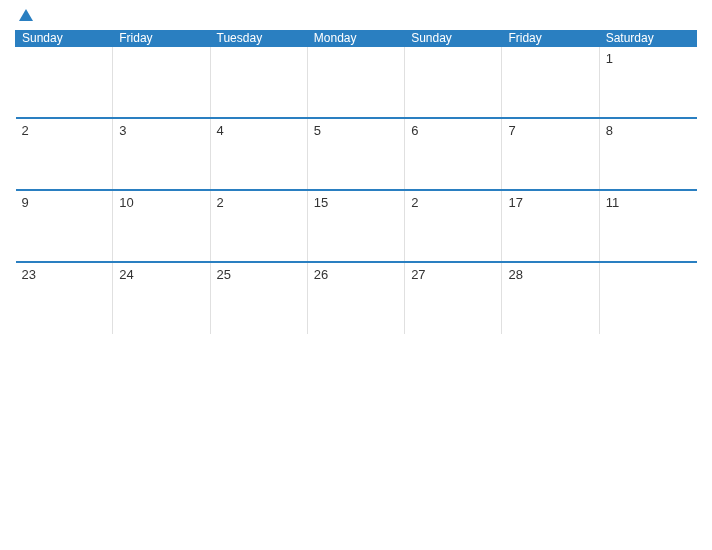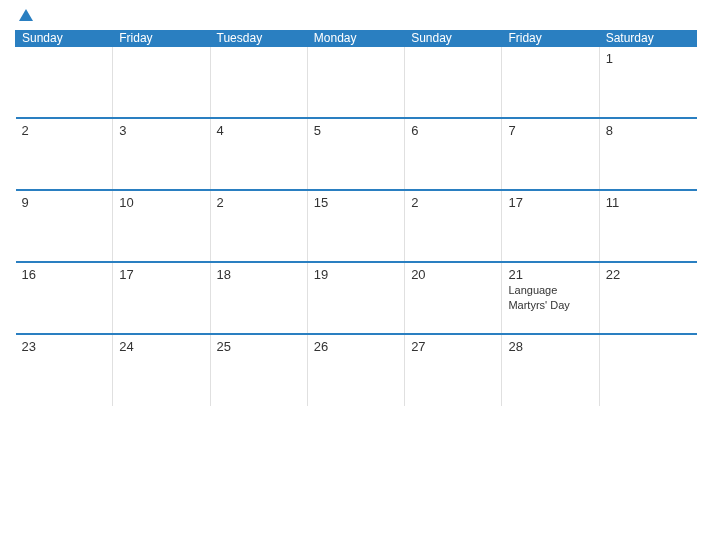--- a/index.html
+++ b/index.html
@@ -193,41 +193,20 @@
           </td>
           <td>
             <span class="day-number">17</span>
           </td>
           <td>
             <span class="day-number">11</span>
           </td>
         </tr>
         <tr>
           <td>
-            <span class="day-number">16</span>
-          </td>
-          <td>
-            <span class="day-number">17</span>
-          </td>
-          <td>
-            <span class="day-number">18</span>
-          </td>
-          <td>
-            <span class="day-number">19</span>
-          </td>
-          <td>
-            <span class="day-number">20</span>
-          </td>
-          <td><span class="day-number">21</span><span class="holiday-text">Language Martyrs' Day</span></td>
-          <td>
-            <span class="day-number">22</span>
-          </td>
-        </tr>
-        <tr>
-          <td>
             <span class="day-number">23</span>
           </td>
           <td>
             <span class="day-number">24</span>
           </td>
           <td>
             <span class="day-number">25</span>
           </td>
           <td>
             <span class="day-number">26</span>

